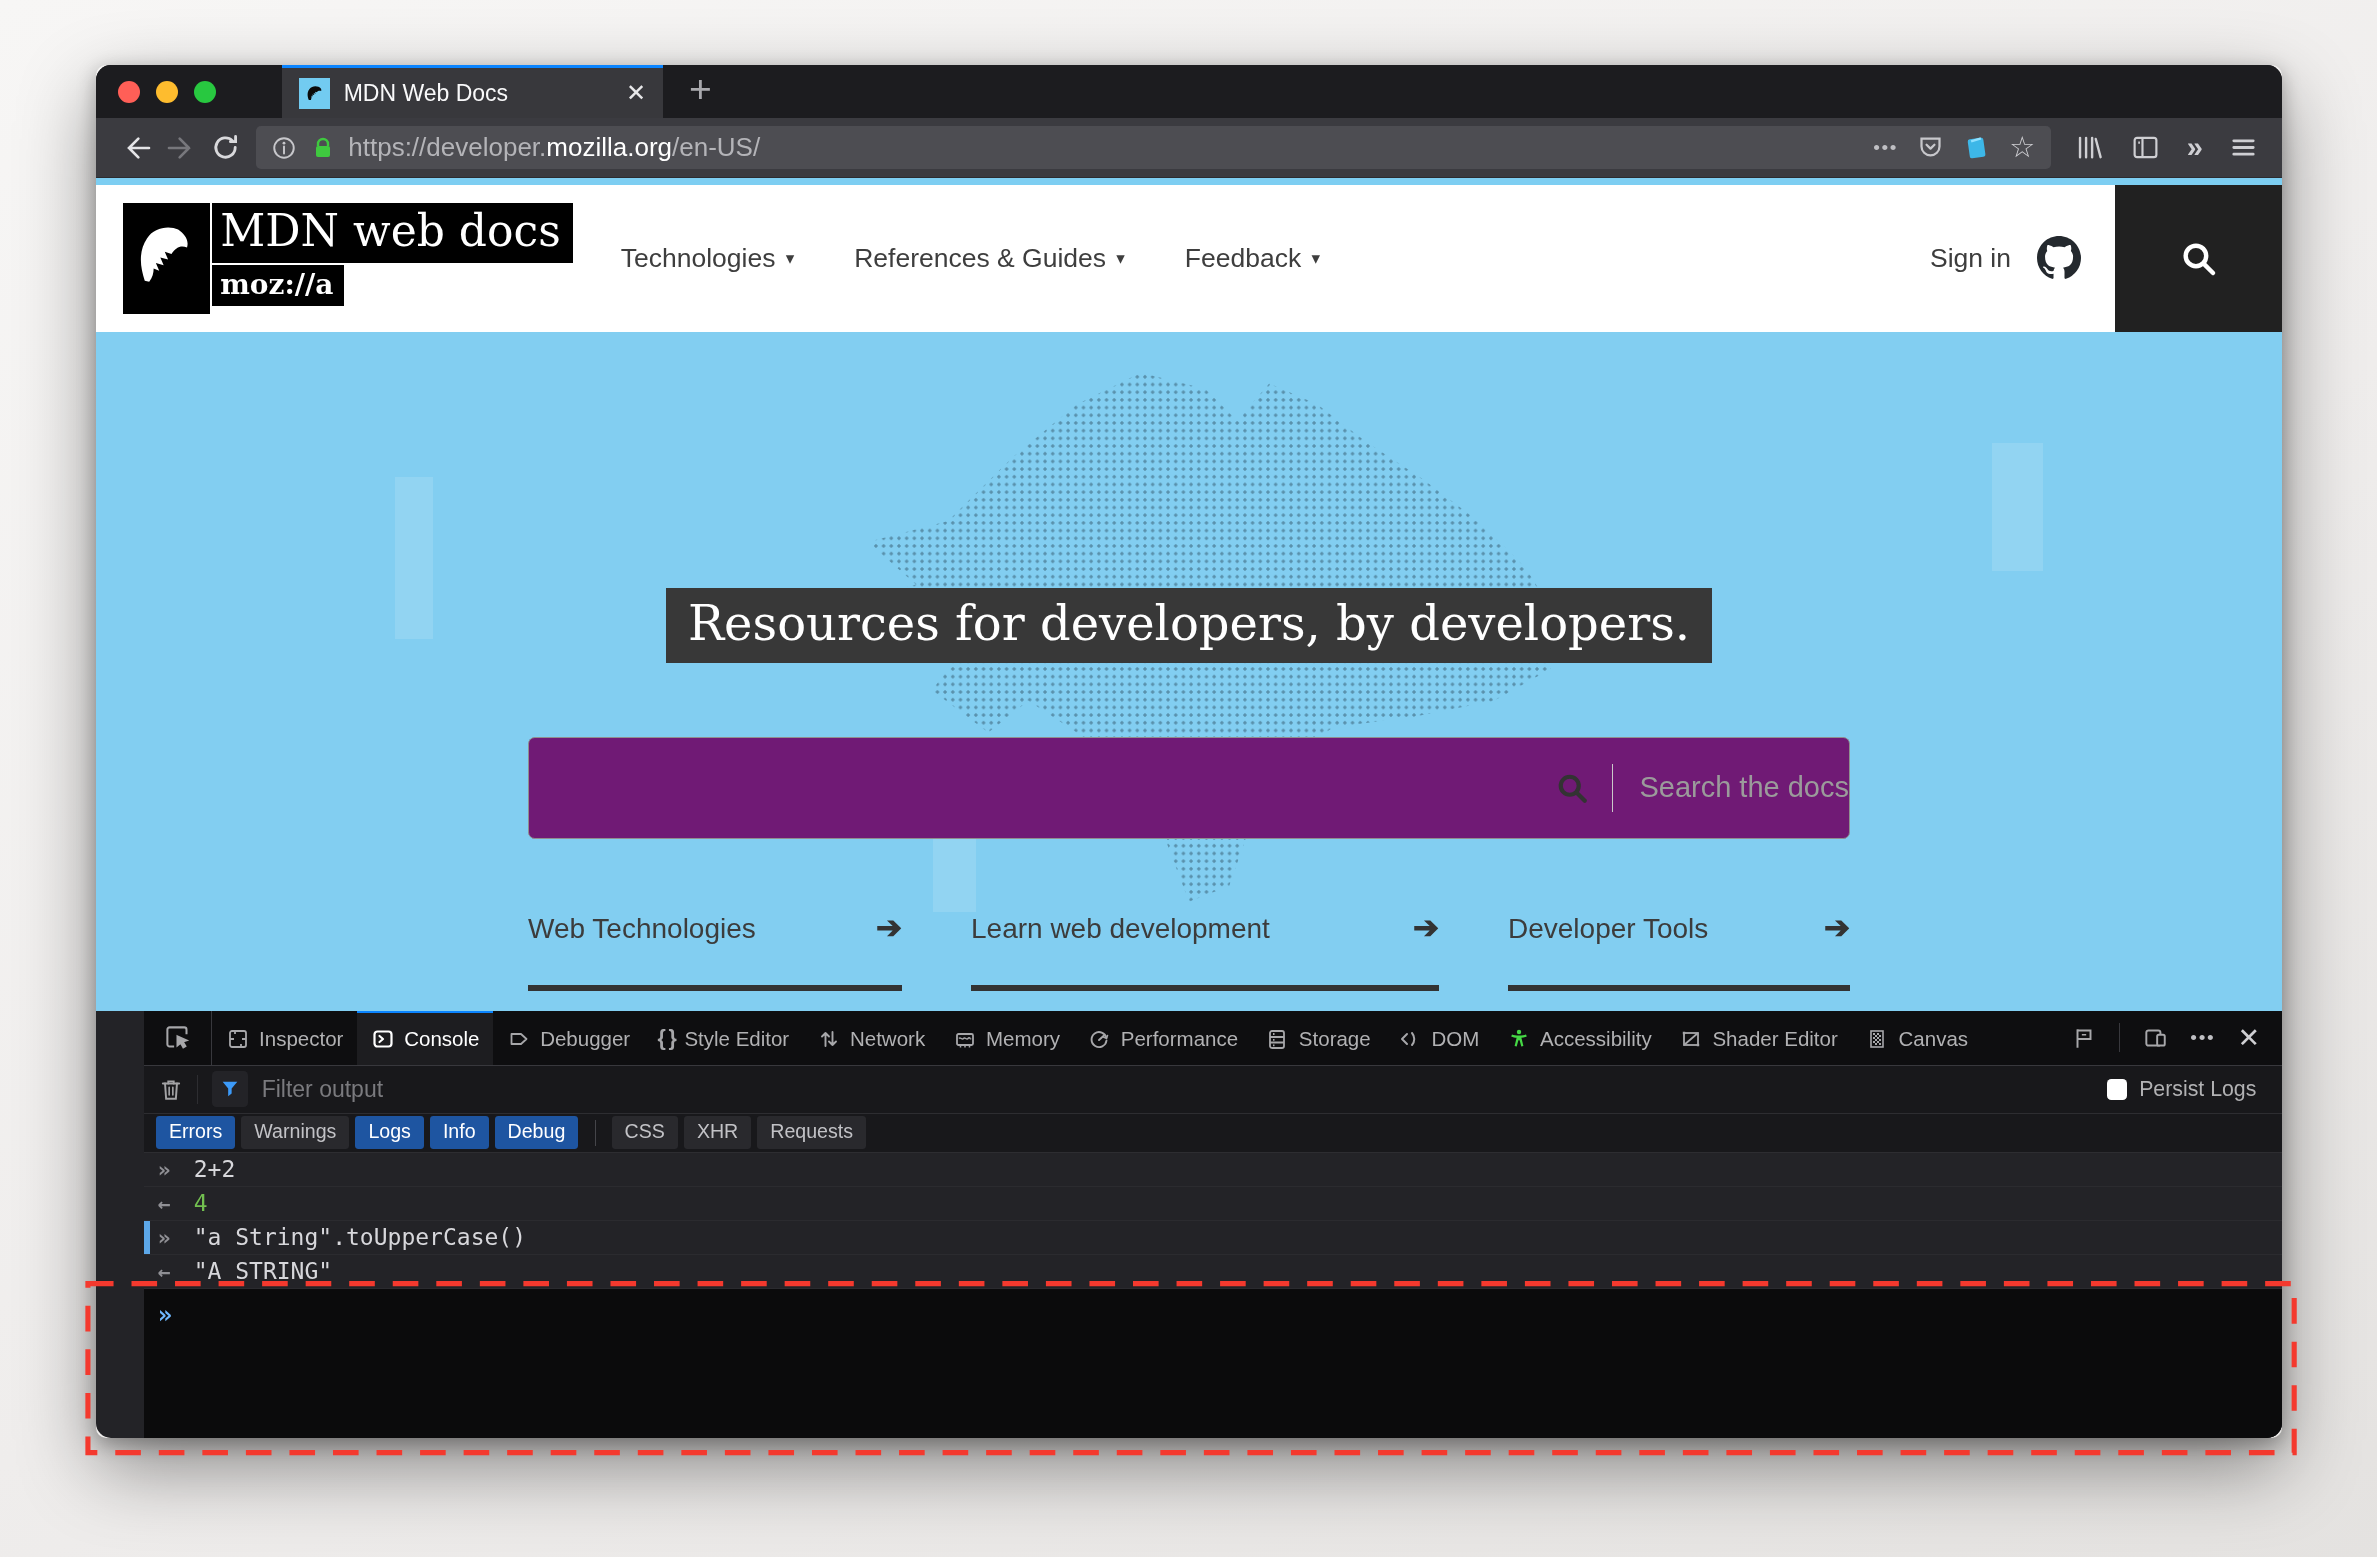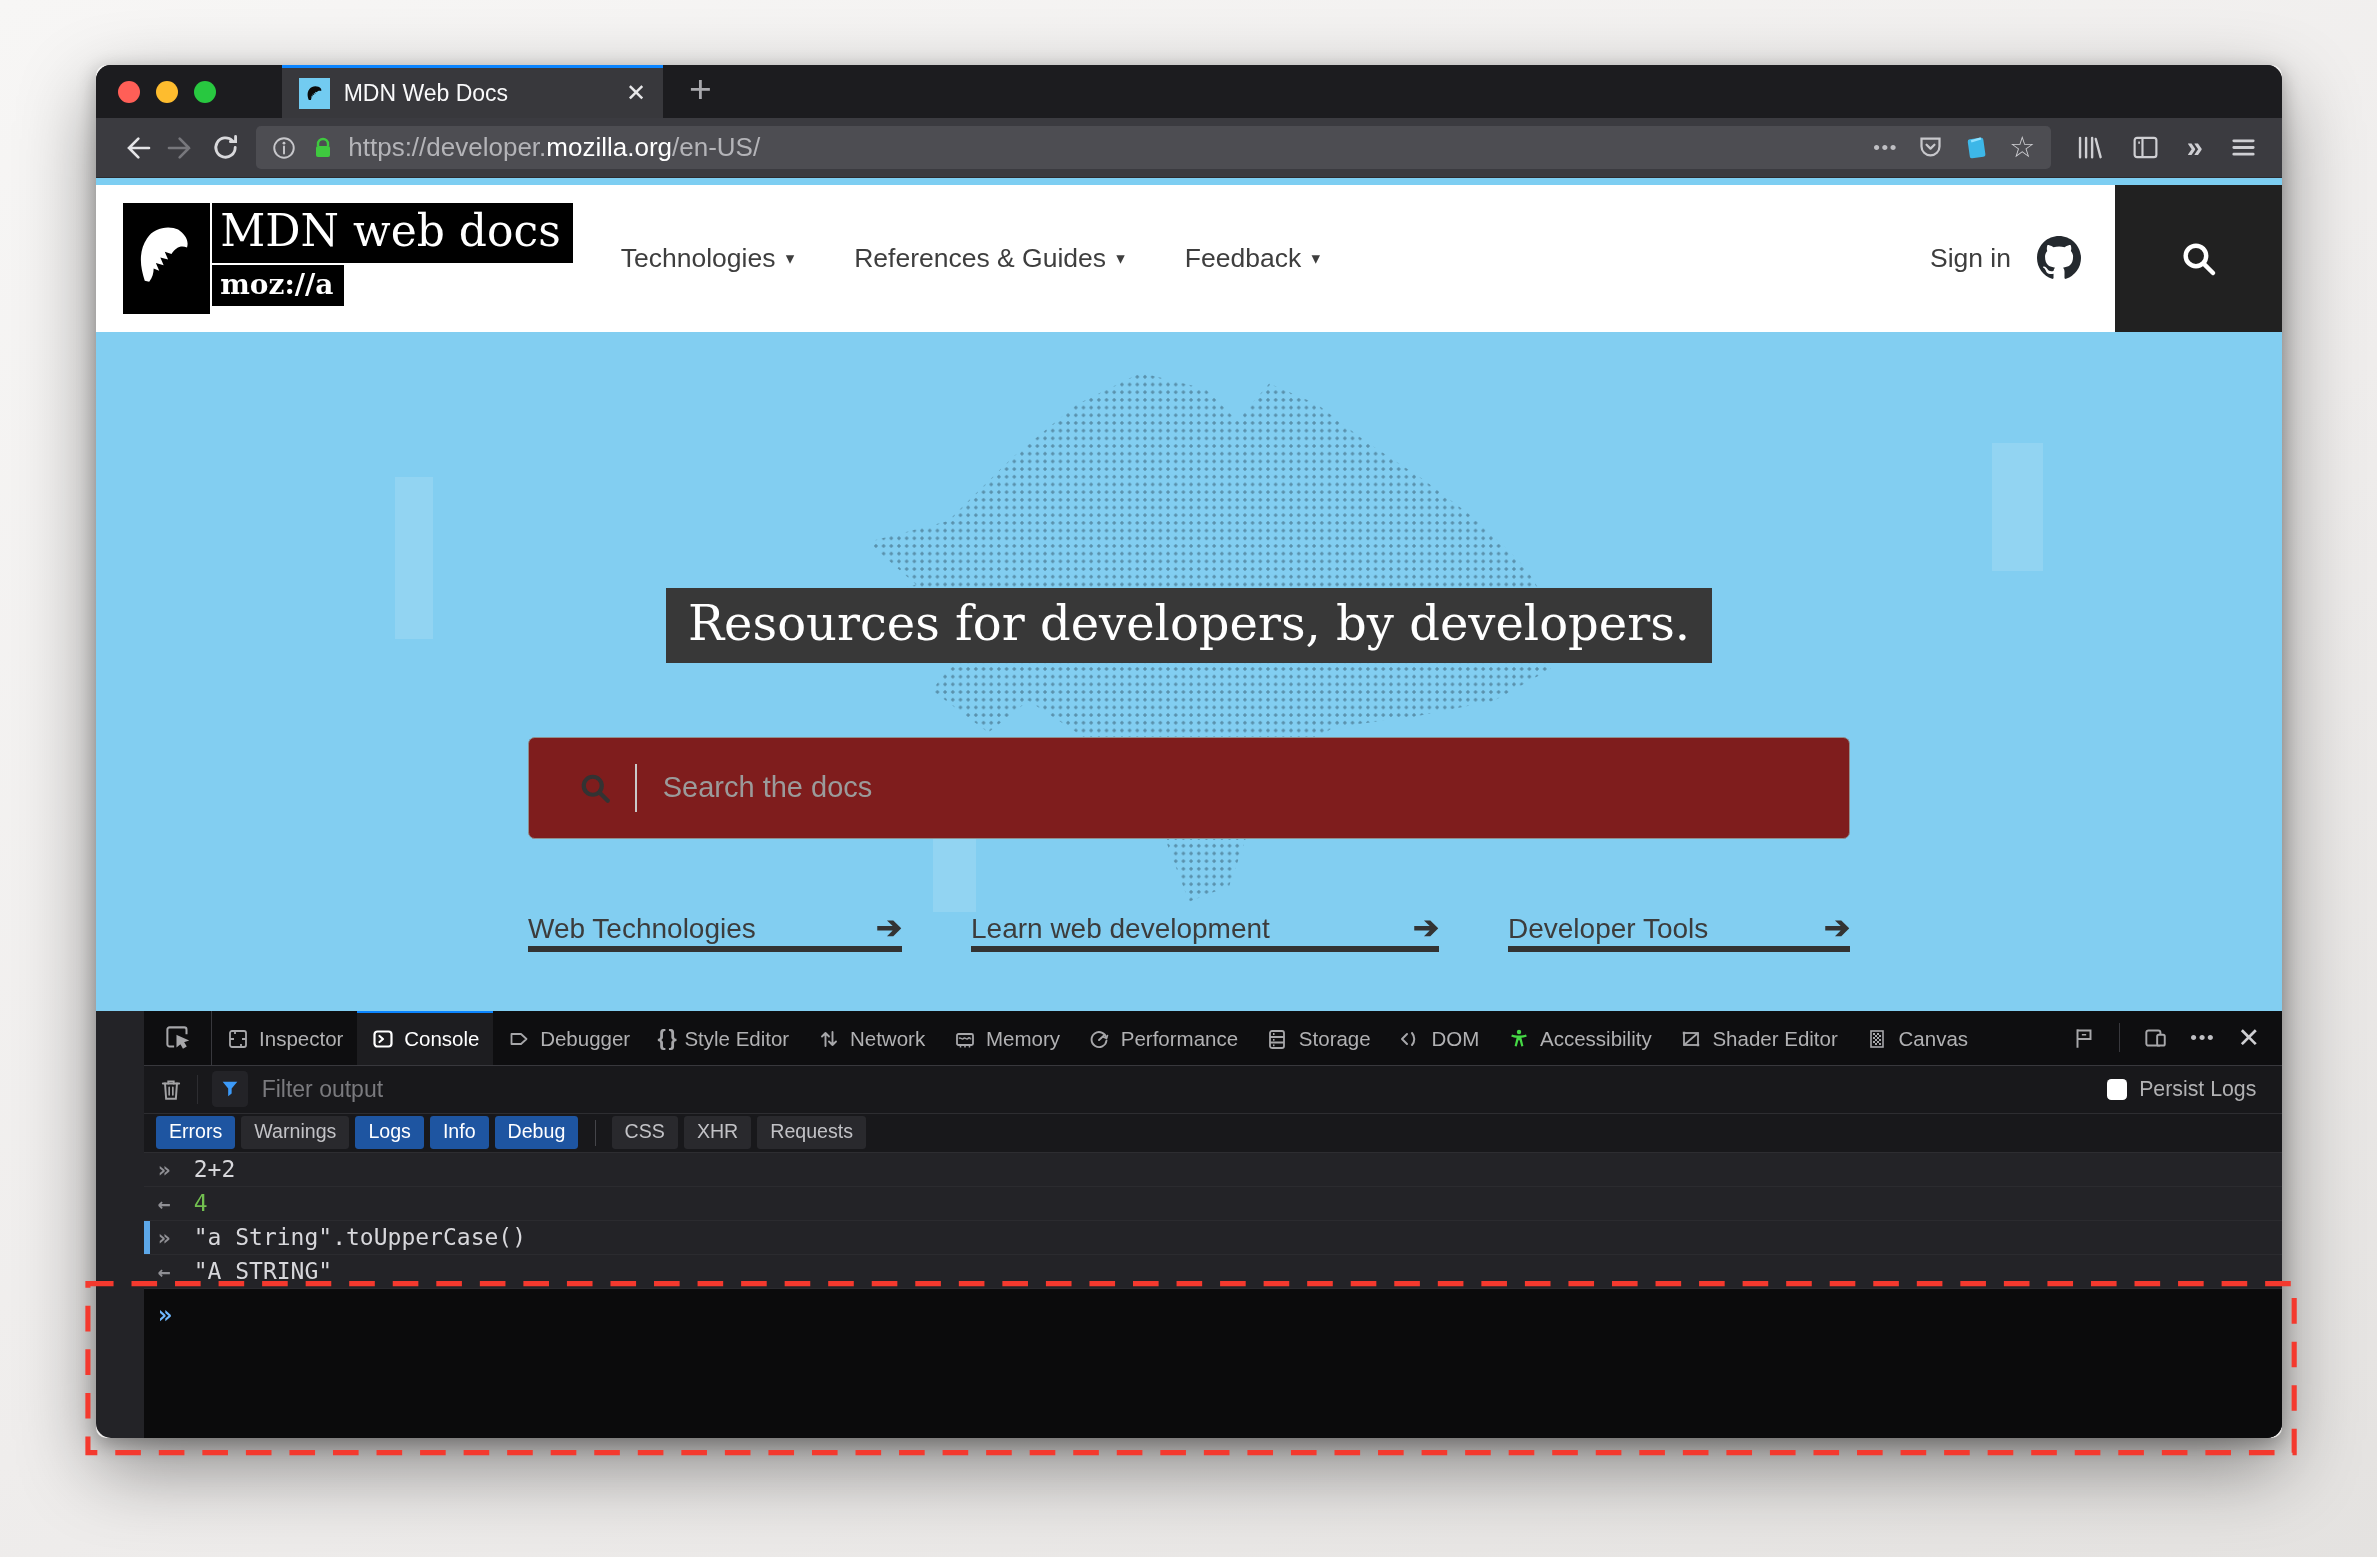--- a/index.html
+++ b/index.html
@@ -77,29 +77,30 @@
     clip-path:polygon(36% 6%,44% 0%,52% 3%,56% 9%,60% 2%,66% 6%,72% 13%,79% 20%,86% 28%,92% 37%,96% 47%,95% 56%,88% 62%,78% 65%,68% 67%,62% 73%,58% 84%,55% 97%,50% 100%,47% 88%,45% 76%,38% 70%,30% 62%,25% 68%,18% 60%,22% 52%,12% 50%,6% 44%,16% 40%,10% 32%,20% 28%,28% 16%);
     opacity:.85;
   }
   .headline-row{ position:absolute; top:256px; width:100%; text-align:center; }
   .headline{
     display:inline-block; background:#383838; color:#fff;
     font-family:"DejaVu Serif", serif; font-size:48px; padding:6.8px 22px 12px;
   }
   .searchbox{
     position:absolute; left:432px; top:405px; width:1322px; height:102px;
-    background:#7f1d1d; border:1.7px solid #8f8f8f; border-radius:6.8px;
-    display:flex; align-items:center;
+    background:#701a75; border:1.7px solid #8f8f8f; border-radius:6.8px;
+    display:flex; align-items:center;justify-content:flex-end;
   }
   .searchbox .divider{ width:1.7px; height:48px; background:#c9c9c9; margin-left:22px; flex:none;}
   .search-ph{ font-size:29px; color:#9b9b9b; margin-left:26px; }
   .hero-links{ position:absolute; left:432px; top:577px; width:1322px; display:flex; justify-content:space-between; }
   .hero-link{
     display:flex; justify-content:space-between; align-items:baseline;
     font-size:28px; color:#3c3c3c; border-bottom:6px solid #333;
+    padding-bottom:39px;
   }
   .hero-link .arrow{ font-size:31px; font-weight:bold; color:#333; }
   .hl-1{ width:374px; } .hl-2{ width:468px; } .hl-3{ width:342px; }
 
   
   .devtools{ flex:1; display:flex; flex-direction:column; background:#232327; min-height:0;margin-left:48px; }
   .dtbar{ height:55px; background:#0e0e10; border-bottom:0.9px solid #38383d; display:flex; align-items:stretch; color:#b1b1b3; font-size:20.5px; flex:none;}
   .picker{ width:68px; display:flex; align-items:center; justify-content:center; border-right:0.9px solid #38383d; flex:none;}
   .dtab{ display:flex; align-items:center; gap:9.4px; padding:0 13.7px; white-space:nowrap; border-top:2.6px solid transparent; }
   .dtab.active{ color:#ffffff; background:#1d1d20; border-top:2.6px solid #0a84ff; }

